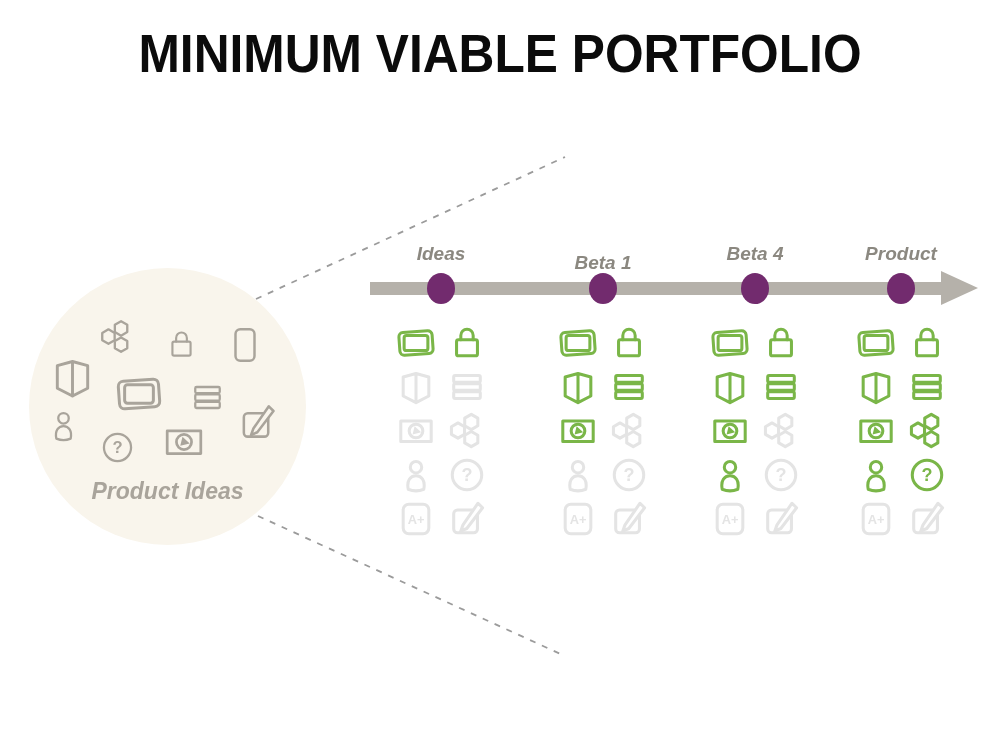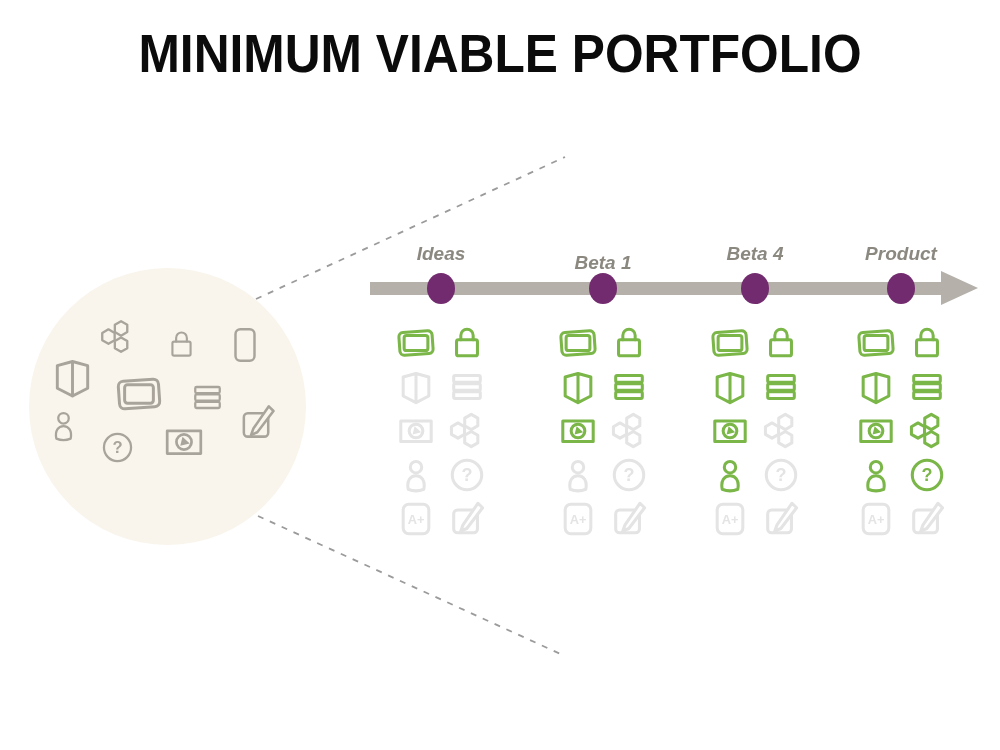--- a/index.html
+++ b/index.html
@@ -102,20 +102,21 @@
           <path d="M17.4 15.6 L25.6 20 L17.4 24.4 Z" fill="currentColor" stroke="none" transform="rotate(14 20 20)"></path>
         </svg>
       </div>
       <div class="cloud-icon" style="left: 237.5px; top: 402.5px; width: 39px; height: 39px;">
         <svg viewBox="0 0 40 40" fill="none" stroke="currentColor" stroke-width="3.2" stroke-linejoin="round" stroke-linecap="round">
           <rect x="6" y="10.5" width="25" height="24" rx="4"></rect>
           <path class="pencil" d="M31.6 3.4 L36.4 8.2 L19.8 30 L13.4 32.8 L15.8 26.2 Z"></path>
         </svg>
       </div>
     </div>
+  <div class="cloud-label">Product Ideas</div>
 
   <div class="bar"></div>
   <div class="arrowhead"></div>
 
   <div id="stages">
       <div class="stage-label" style="left: 371px; top: 243px;">Ideas</div>
       <div class="dot" style="left: 427px; top: 273px;"></div>
       <div class="grid" style="left: 390px; top: 321px;">
         <span class="cell on">
           <svg viewBox="0 0 40 40" fill="none" stroke="currentColor" stroke-width="3.2" stroke-linejoin="round" stroke-linecap="round">

